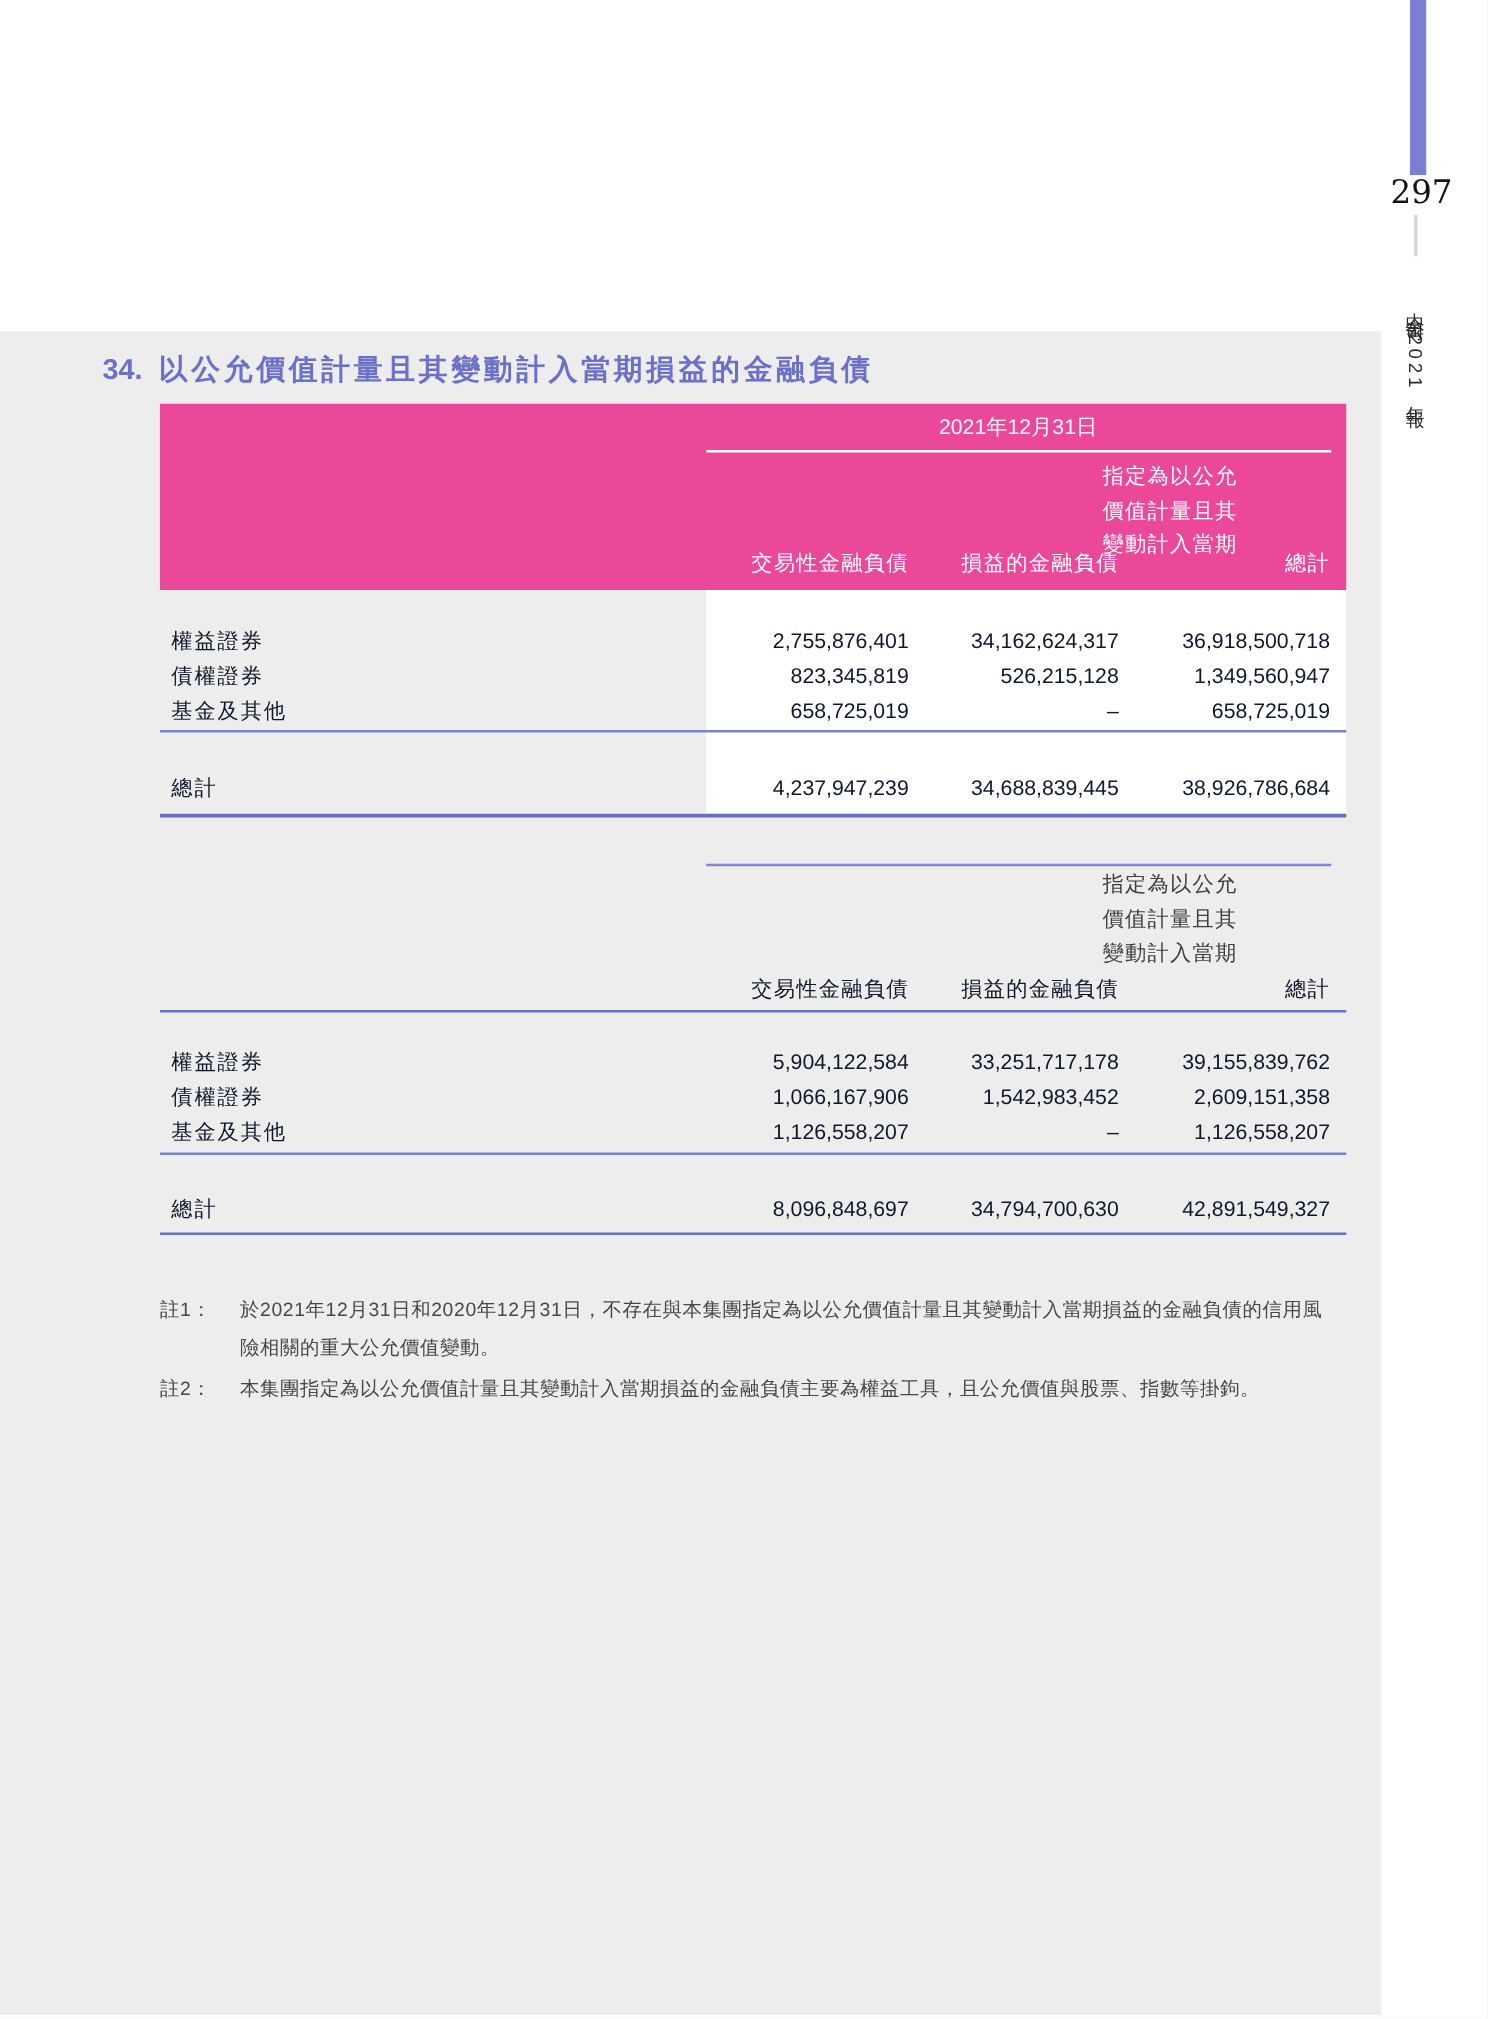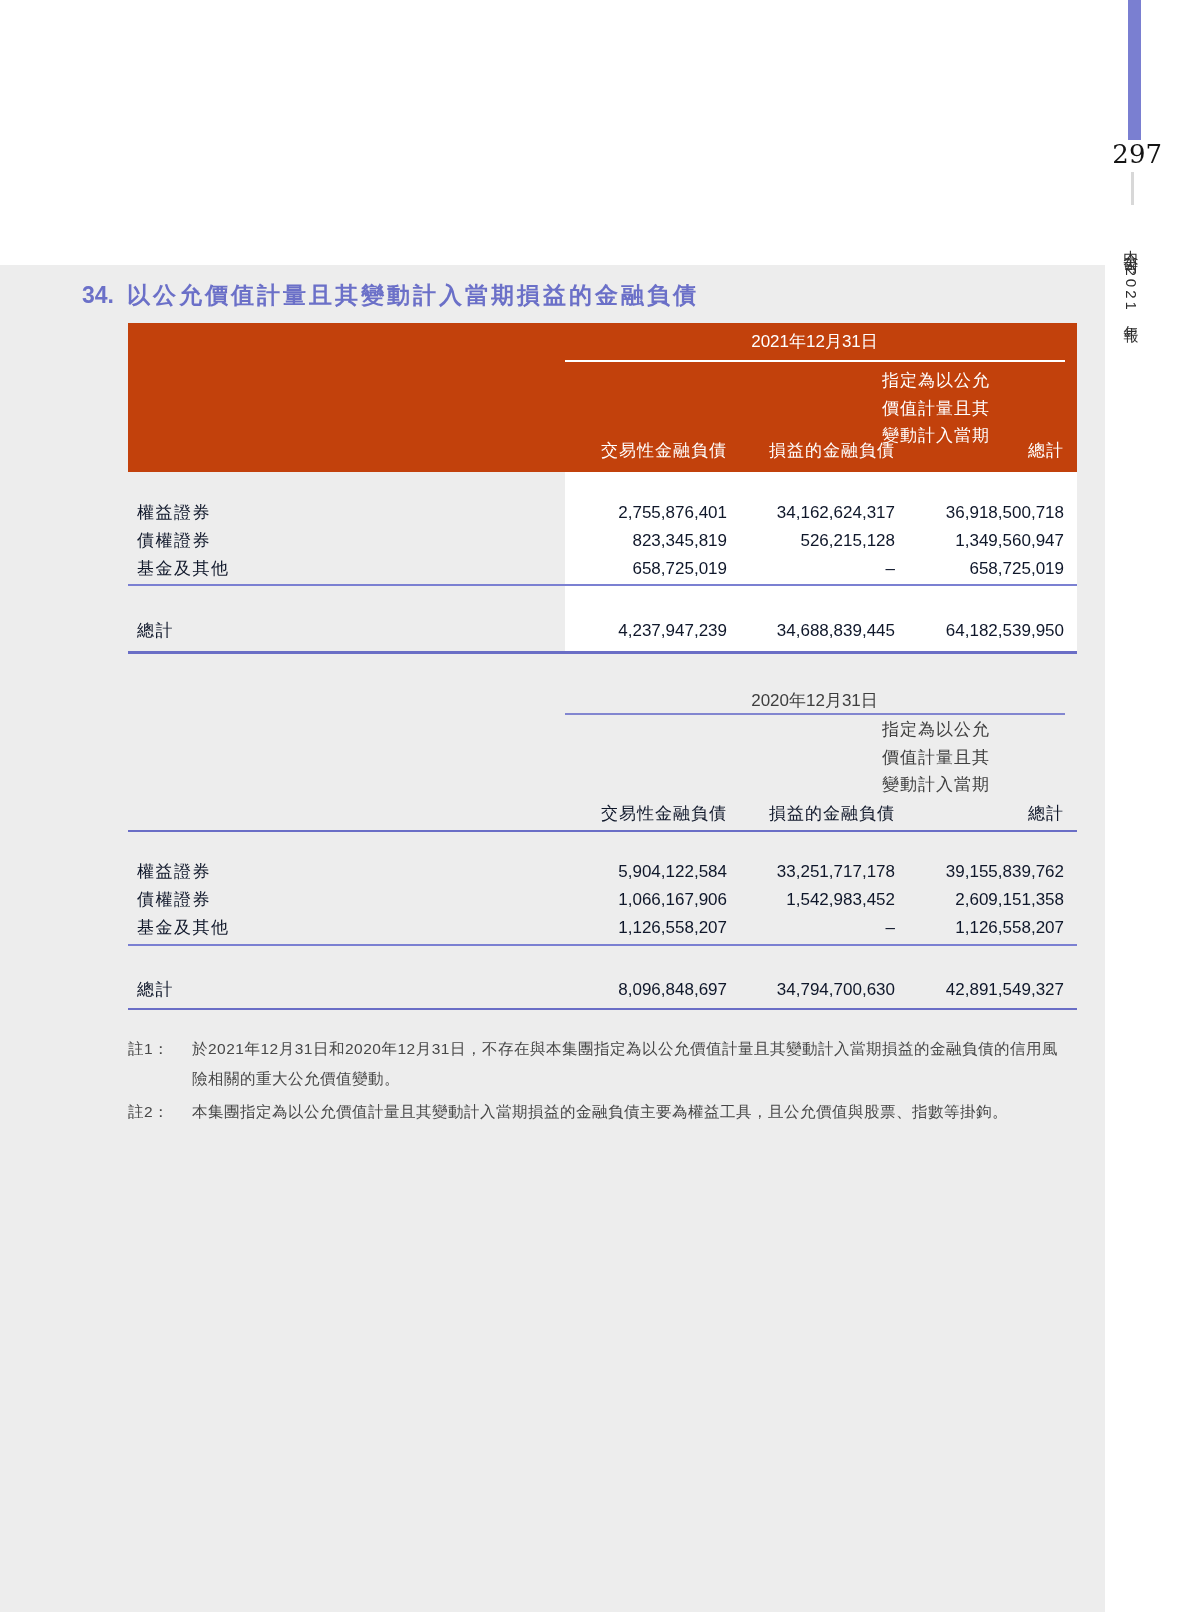--- a/index.html
+++ b/index.html
@@ -30,21 +30,21 @@
     font-size:17px; line-height:28px; color:#0f172a; z-index:2; }
   .grid-row .lbl { padding-left:9px; letter-spacing:1.5px; }
   .grid-row .n { text-align:right; font-variant-numeric:tabular-nums; }
   .grid-row .n.c3 { padding-right:13px; }
   .hline { position:relative; z-index:2; }
   .hline.thin  { height:2px; background:#7b80d2; }
   .hline.thick { height:3px; background:#6a6ec6; }
 
   
   .t2021 { top:323px; }
-  .thead-purple { position:relative; height:149px; background:#c2410c; color:#ffffff; }
+  .thead-purple { position:relative; height:149px; background:#ec4899; color:#ffffff; }
   .thead-purple .date-cell { position:absolute; left:437px; width:499px; top:8px;
     text-align:center; font-size:17px; line-height:22px; }
   .thead-purple .date-underline { position:absolute; left:437px; right:12px; top:37px; height:2px; background:#ffffff; }
   .thead-plain .date-underline2 { position:relative; margin-left:437px; margin-right:12px; margin-top:1px; height:1.5px; background:#8286d0; }
   .stack { text-align:right; padding-right:87px; font-size:17px; line-height:27.5px; letter-spacing:1px; }
   .thead-purple .stack { position:absolute; top:44px; right:0; left:0; }
   .colheads { font-size:17px; }
   .colheads span { letter-spacing:1px; }
   .thead-purple .colheads { position:absolute; left:0; right:0; bottom:7px; }
   .tbody-2021 { position:relative; padding-top:27px; padding-bottom:6px; }
@@ -120,29 +120,28 @@
       <span class="lbl">基金及其他</span>
       <span class="n">658,725,019</span>
       <span class="n">–</span>
       <span class="n c3">658,725,019</span>
     </div>
     <div class="hline thin"></div>
     <div class="grid-row total-row-1">
       <span class="lbl">總計</span>
       <span class="n">4,237,947,239</span>
       <span class="n">34,688,839,445</span>
-      <span class="n c3">64,182,539,950</span>
+      <span class="n c3">38,926,786,684</span>
     </div>
   </div>
   <div class="hline thick"></div>
 </section>
 
 <section class="fin-table t2020">
   <div class="thead-plain">
-    <div class="date-cell">2020年12月31日</div>
     <div class="date-underline2"></div>
     <div class="stack">
       <div>指定為以公允</div>
       <div>價值計量且其</div>
       <div>變動計入當期</div>
     </div>
     <div class="colheads grid-row">
       <span></span>
       <span class="n">交易性金融負債</span>
       <span class="n">損益的金融負債</span>

